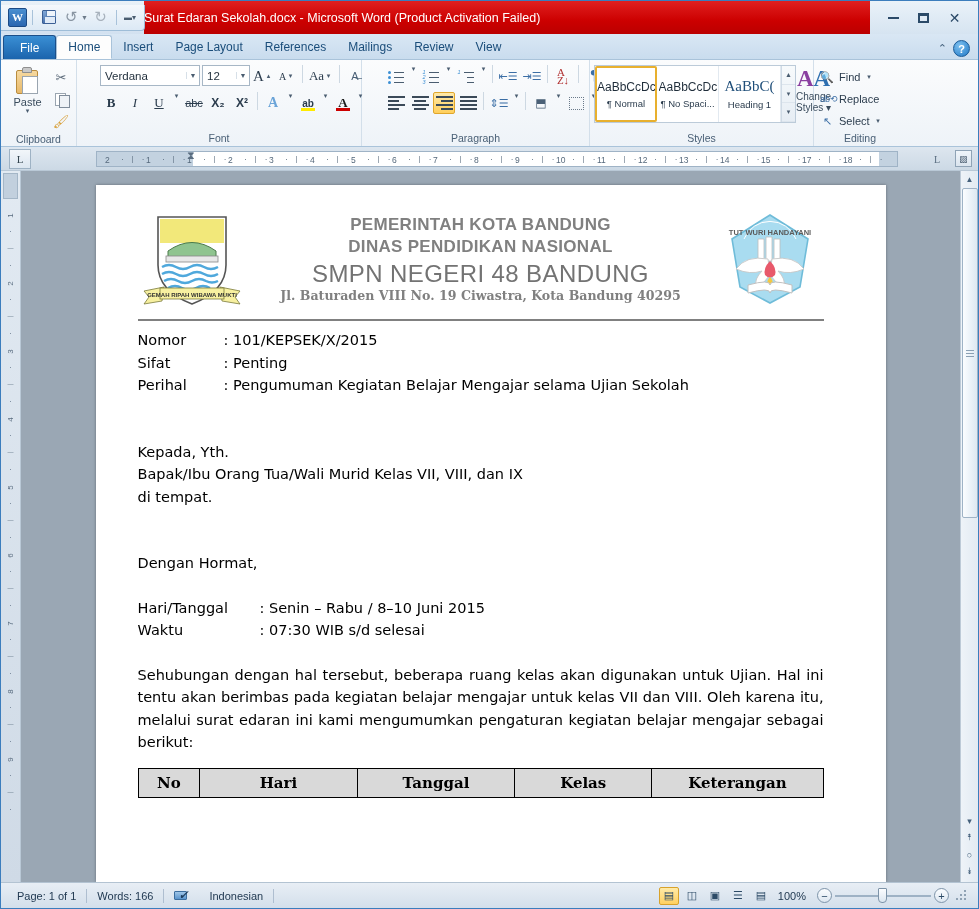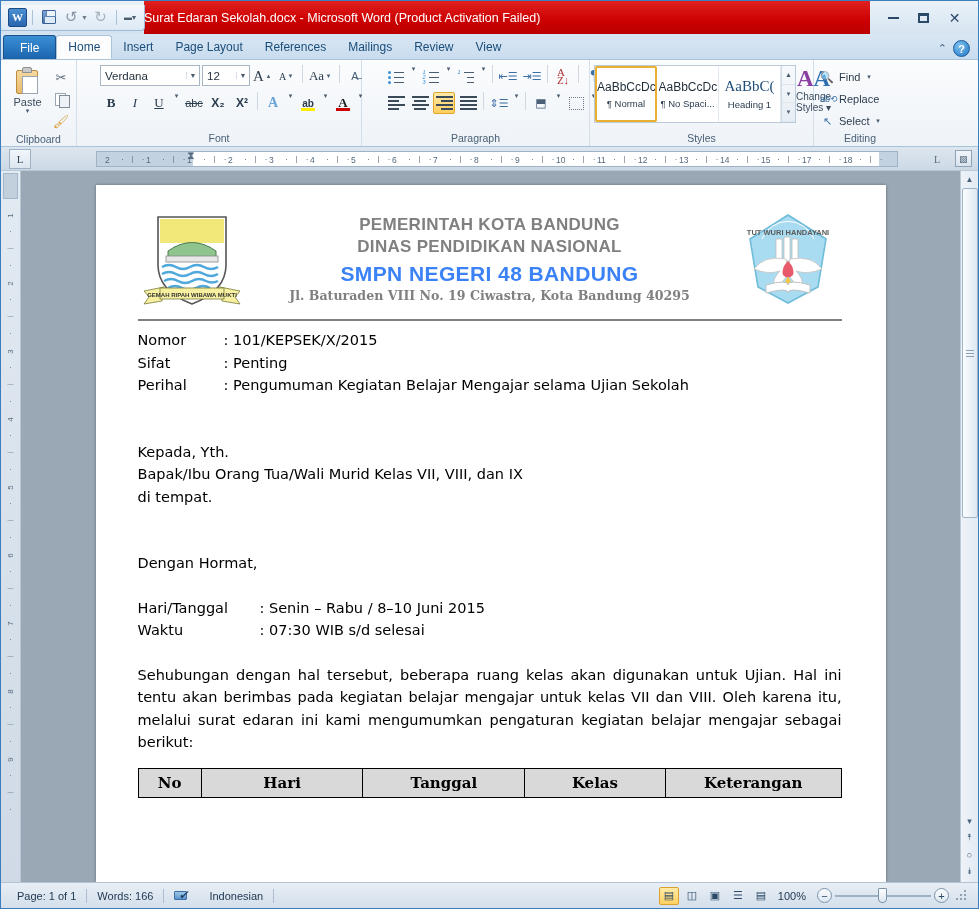--- a/index.html
+++ b/index.html
@@ -284,32 +284,32 @@
     position:absolute; left:2px; right:2px; top:2px; height:26px;
     background:#c2d0de; border:1px solid #a4b6c7;
   }
   .docarea {
     flex:1; background:#9aa7b4; overflow:hidden; position:relative;
     display:flex; justify-content:center;
   }
   .page {
     width: 790px; background:#fff; margin-top:14px;
     box-shadow: 0 0 3px rgba(0,0,0,.35);
-    padding: 18px 44px 0 42px;
+    padding: 18px 62px 0 42px;
     font-family:"DejaVu Sans", sans-serif;
     color:#000;
   }
 
   
   .letterhead { display:flex; align-items:center; gap:8px; padding: 4px 0 2px 0; }
   .lh-left { width:108px; display:flex; justify-content:center; }
   .lh-center { flex:1; text-align:center; }
   .lh-right { width:108px; display:flex; justify-content:center; }
   .lh1 { font-family:"Liberation Sans", sans-serif; font-size:17px; font-weight:bold; color:#808080; letter-spacing:.3px; line-height:22px; }
-  .lh2 { font-family:"Liberation Sans", sans-serif; font-size:21px; font-weight:bold; color:#3b82f6; letter-spacing:.4px; line-height:27px; margin-top:2px; }
+  .lh2 { font-family:"Liberation Sans", sans-serif; font-size:24px; font-weight:normal; color:#737373; letter-spacing:.4px; line-height:27px; margin-top:2px; }
   .lh3 { font-family:"DejaVu Serif", serif; font-size:12.6px; font-weight:bold; color:#808080; line-height:17px; }
   .lh-rule { border-top:2px solid #808080; margin:6px 0 0 0; }
 
   .doc-date { text-align:right; font-size:14.5px; margin-top:20px; }
   .doc-line { font-size:14.5px; line-height:22.5px; }
   .blank { height:22px; }
   .just { text-align:justify; }
   .kv { display:flex; }
   .kv .k { width:86px; flex:none; }
   .kv2 .k { width:122px; flex:none; }

